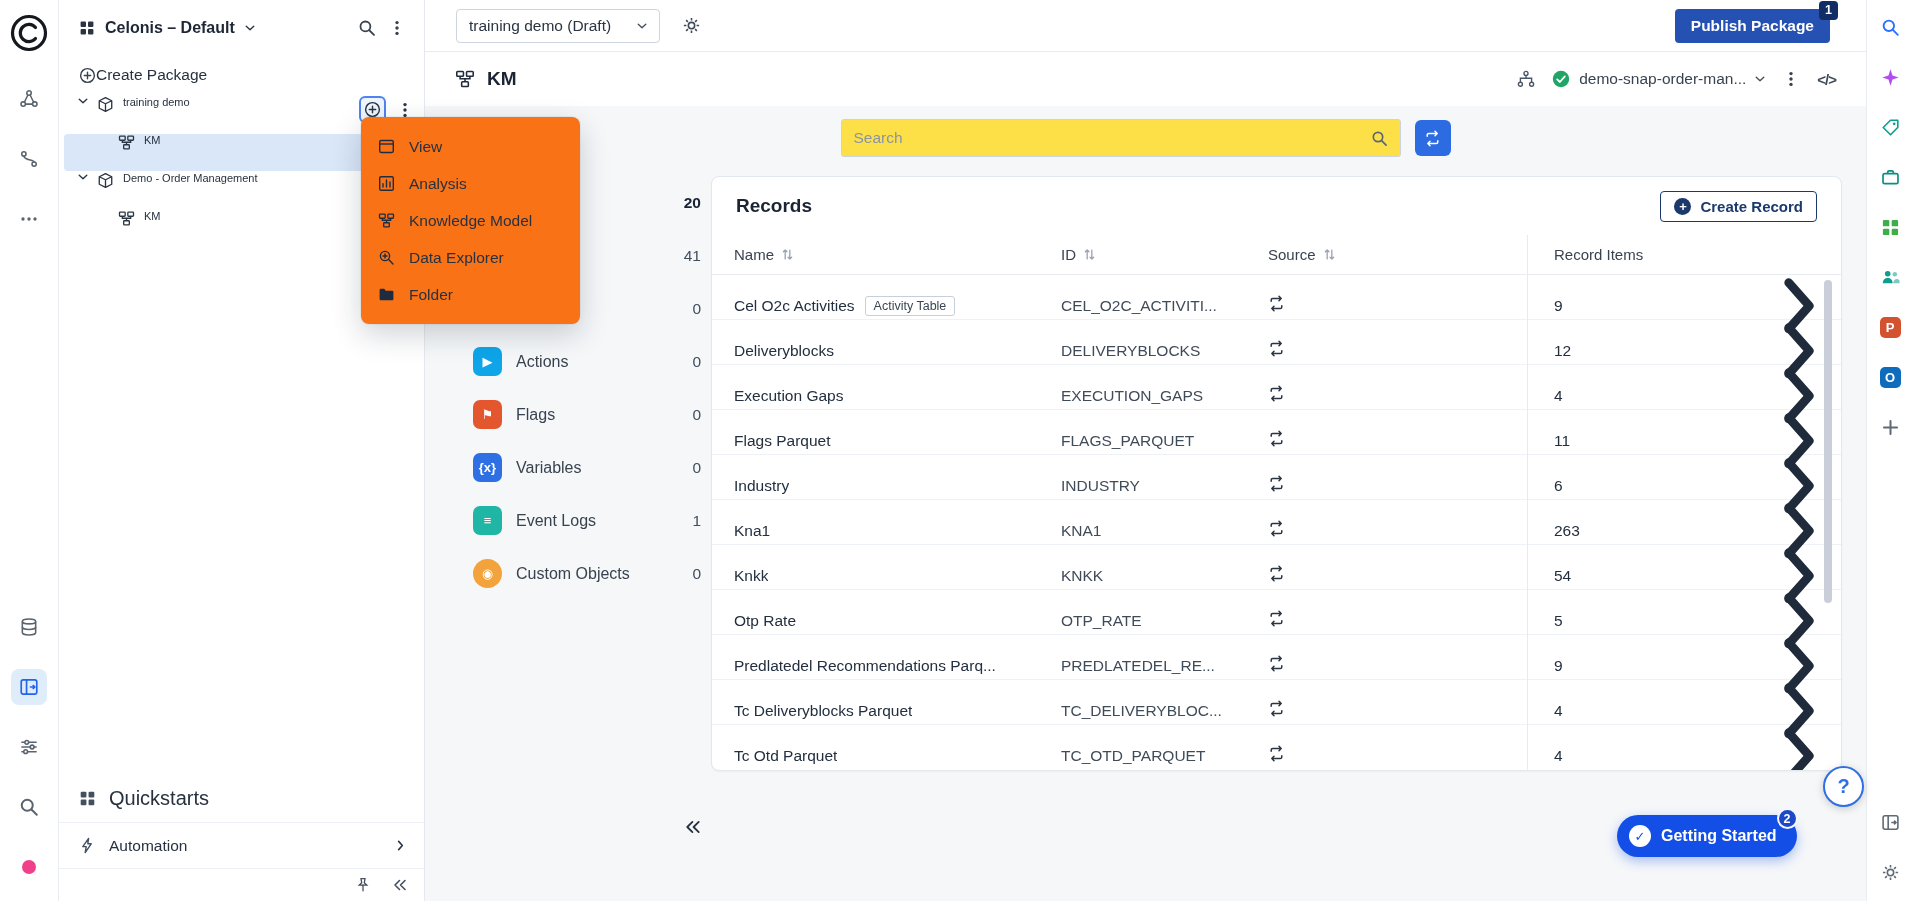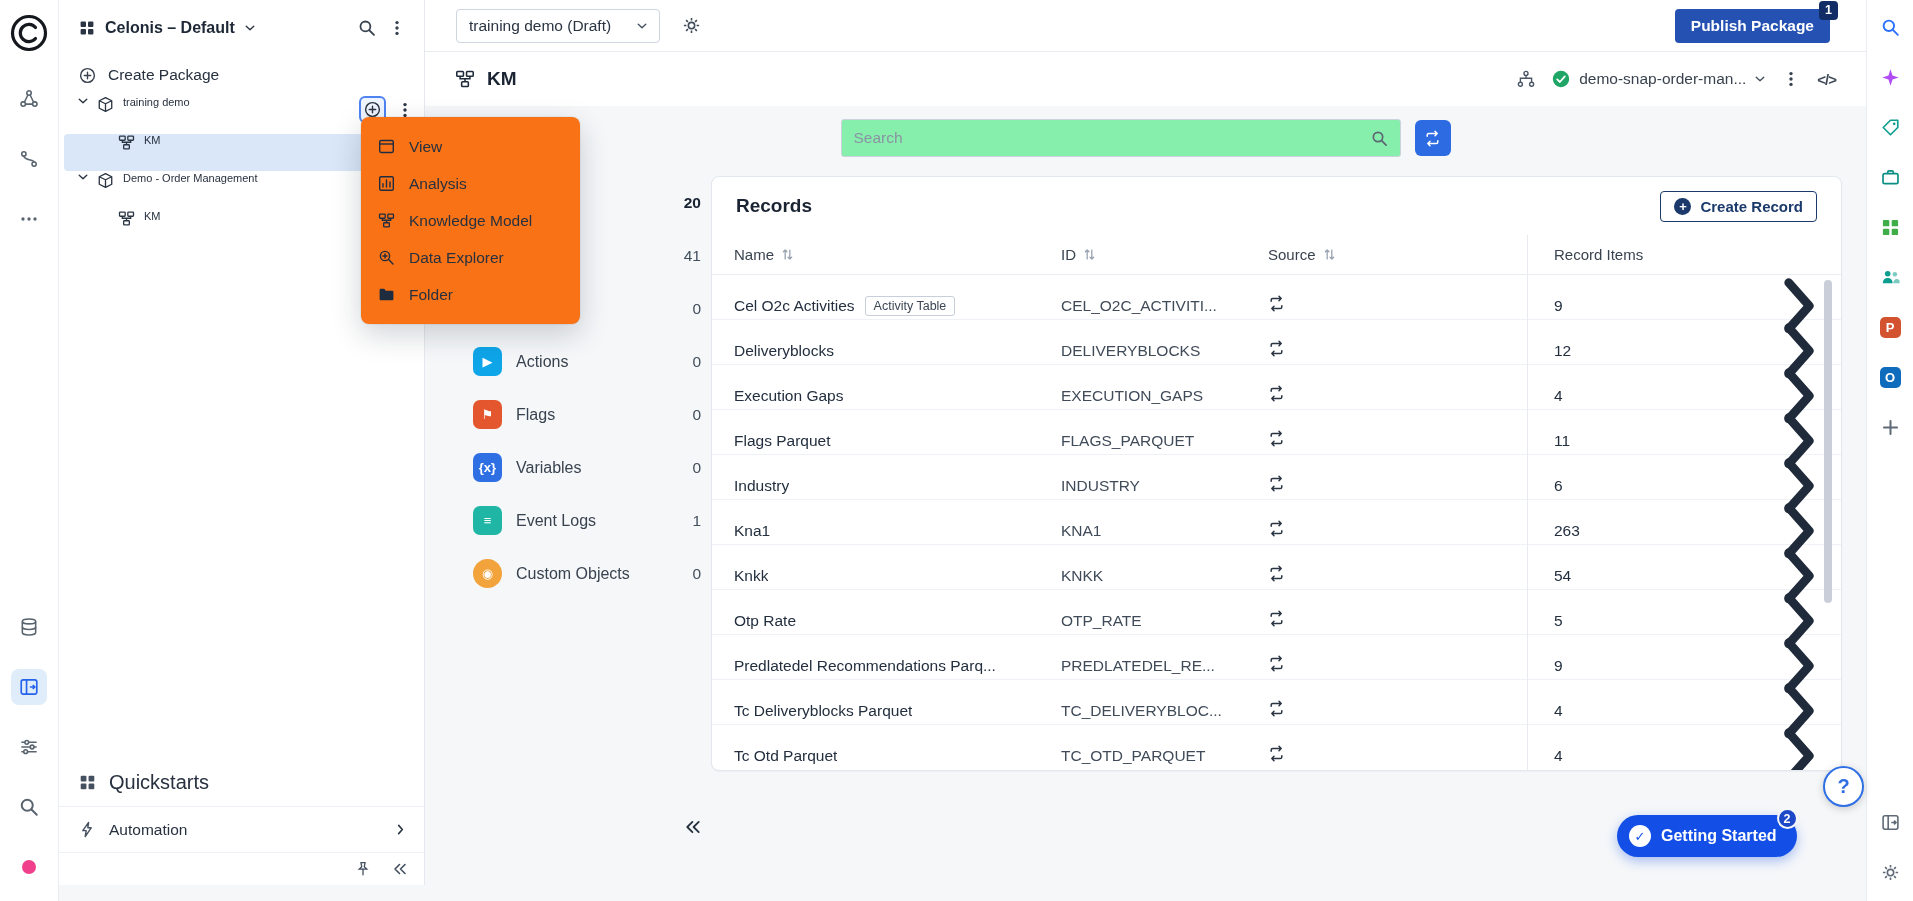--- a/index.html
+++ b/index.html
@@ -16,27 +16,27 @@
     display:flex;flex-direction:column;align-items:center;padding:13px 0 16px}
   .logo svg{width:40px;height:40px;display:block}
   .rail-group{display:flex;flex-direction:column;align-items:center;gap:24px;margin-top:28px}
   .rail-group.bottom{margin-top:auto}
   .rail-btn{width:36px;height:36px;border-radius:8px;display:flex;align-items:center;justify-content:center;color:#59646f;cursor:pointer}
   .rail-btn svg{width:20px;height:20px}
   .rail-btn.active{background:#dfecfa;color:#2563eb}
   .pink-dot{width:14px;height:14px;border-radius:50%}
 
   
-  .sidebar{position:absolute;left:59px;top:0;bottom:16px;width:366px;background:#fff;border-right:1px solid #e5e8ee;
+  .sidebar{position:absolute;left:59px;top:0;bottom:0;width:366px;background:#fff;border-right:1px solid #e5e8ee;
     display:flex;flex-direction:column}
   .sb-header{height:56px;display:flex;align-items:center;padding:0 18px 0 20px;gap:12px;flex:none}
   .sb-org{display:flex;align-items:center;gap:10px;font-size:16px;font-weight:bold;color:#1d2736;flex:1;min-width:0}
   .sb-org .ic{color:#2a3442}
   .sb-hicon{color:#39434f;font-size:18px;cursor:pointer}
-  .sb-create{display:flex;align-items:center;gap:12px;padding:10px 20px 12px;font-size:15.5px;color:#27313f;flex:none}
+  .sb-create{display:flex;align-items:center;padding:10px 20px 12px;font-size:15.5px;color:#27313f;flex:none}
   .sb-create .ic{color:#39434f}
   .tree{flex:none}
   .tree-row{height:37px;display:flex;align-items:flex-start;gap:9px;padding:0 10px 0 19px;font-size:11px;color:#27313f}
   .tree-row .ic{color:#2a3442}
   .tree-row.child{padding-left:54px;margin:1px 5px;border-radius:4px}
   .tree-row.child.selected{background:#d9e7f8}
   .tree-label{white-space:nowrap;overflow:hidden;text-overflow:ellipsis}
   .row-actions{margin-left:auto;display:flex;align-items:center;gap:10px}
   .plus-btn{width:27px;height:27px;border-radius:6px;border:2px solid #4f83f0;background:#eef5ff;display:flex;
     align-items:center;justify-content:center;color:#1f2c3f;cursor:pointer}
@@ -63,21 +63,21 @@
   .publish-badge{position:absolute;top:-8px;right:-8px;min-width:19px;height:19px;background:#122d66;color:#fff;
     font-size:12.5px;font-weight:bold;border-radius:4px;display:flex;align-items:center;justify-content:center;padding:0 4px}
   .km-header{height:54px;background:#fff;display:flex;align-items:center;padding:0 30px;gap:12px;flex:none}
   .kmic{color:#1f2a3a}
   .km-title{font-size:19px;font-weight:bold;color:#1b2433}
   .km-right{margin-left:auto;display:flex;align-items:center;gap:17px;color:#4a5565}
   .km-right .ic{cursor:pointer}
   .env{display:flex;align-items:center;gap:9px;font-size:15.5px;color:#39434f;cursor:pointer}
   .code-ic{font-size:15px;font-weight:bold;color:#3f4a57;letter-spacing:-1px;cursor:pointer}
   .search-row{height:64px;display:flex;align-items:center;justify-content:center;gap:14px;flex:none}
-  .search-box{width:560px;height:38px;background:#86efac;border:1px solid #ccd3dd;border-radius:3px;display:flex;
+  .search-box{width:560px;height:38px;background:#fde047;border:1px solid #ccd3dd;border-radius:3px;display:flex;
     align-items:center;padding:0 12px;gap:8px}
   .search-box input{flex:1;border:none;outline:none;font-size:15.5px;color:#333;background:transparent;font-family:inherit}
   .search-box input::placeholder{color:#8a94a3}
   .sgray{color:#5b6673}
   .sync-btn{width:36px;height:36px;border-radius:6px;background:#2c6be2;color:#fff;border:none;display:flex;
     align-items:center;justify-content:center;cursor:pointer}
 
   
   .content{flex:1;display:flex;padding:6px 24px 0 26px;min-height:0;position:relative}
   .categories{width:260px;flex:none;display:flex;flex-direction:column;position:relative}

